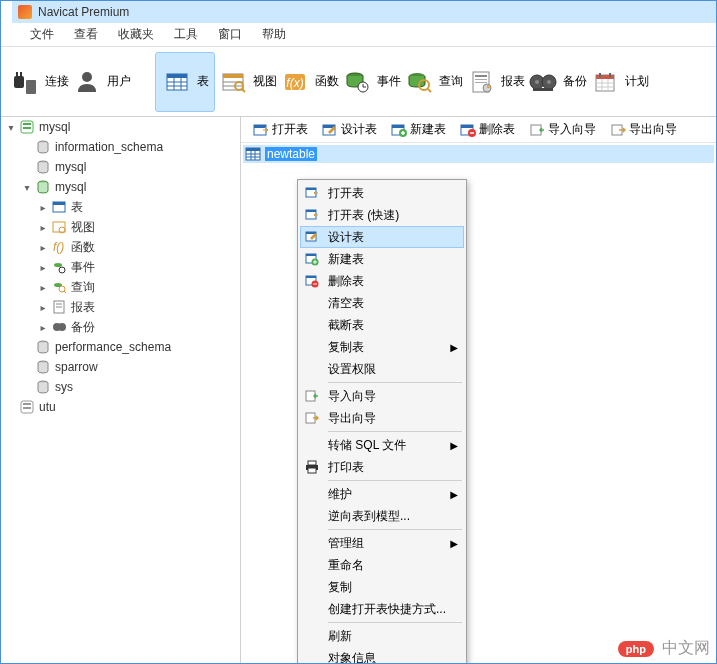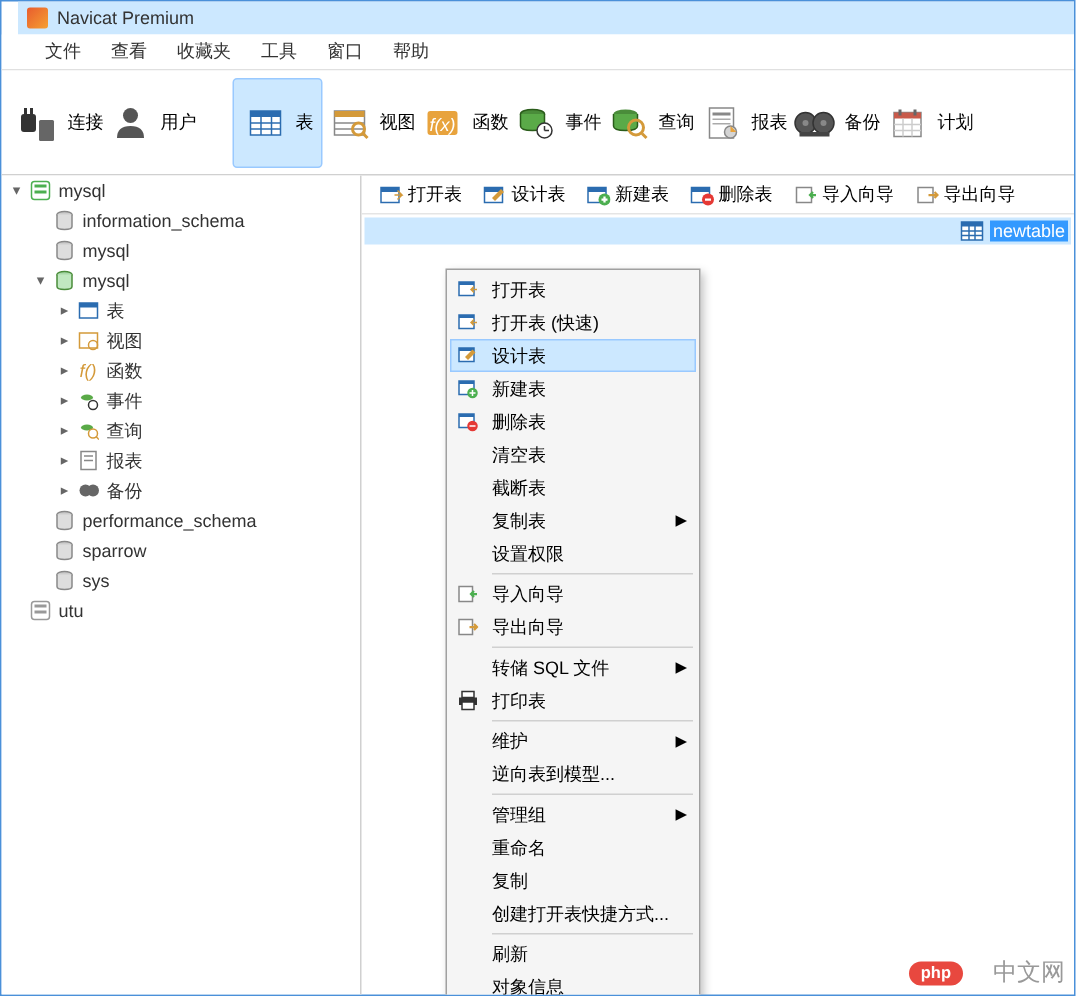--- a/index.html
+++ b/index.html
@@ -29,34 +29,34 @@
     .content-area { flex: 1; display: flex; flex-direction: column; }
     .tab-bar { height: 24px; display: flex; align-items: flex-end; background: #f5f5f5; border-bottom: 1px solid #d0d0d0; padding-left: 4px; }
     .tab { padding: 4px 14px; background: #fff; border: 1px solid #d0d0d0; border-bottom: none; border-radius: 4px 4px 0 0; }
     .tab-blank { flex: 1; border: 1px solid #d0d0d0; border-top: none; border-right: none; height: 20px; margin-left: 6px; }
     
     .action-bar { height: 26px; display: flex; align-items: center; padding: 0 6px; gap: 2px; border-bottom: 1px solid #e5e5e5; }
     .action-btn { display: flex; align-items: center; gap: 3px; padding: 2px 6px; cursor: pointer; border-radius: 2px; }
     .action-icon { width: 16px; height: 16px; display: inline-flex; align-items: center; justify-content: center; }
     
     .list-area { flex: 1; padding: 2px; }
-    .list-item { display: flex; align-items: center; gap: 4px; height: 18px; padding: 0 2px; justify-content: flex-end; }
+    .list-item { display: flex; align-items: center; gap: 4px; height: 18px; padding: 0 2px; }
     .list-item.selected { background: #cce8ff; }
     .list-item .item-label { color: #333; }
     .list-item.selected .item-label { background: #3399ff; color: #fff; padding: 0 2px; }
     
     .context-menu { position: absolute; top: 178px; left: 296px; width: 170px; background: #f5f5f5; border: 1px solid #a0a0a0; box-shadow: 2px 2px 6px rgba(0,0,0,0.25); padding: 2px; }
     .ctx-item { display: flex; align-items: center; height: 22px; padding: 0 6px 0 28px; position: relative; cursor: pointer; }
     .ctx-item:hover, .ctx-item.hover { background: #cce8ff; border: 1px solid #99c9ff; padding: 0 5px 0 27px; }
     .ctx-item.hover .ctx-icon { left: 3px; }
     .ctx-icon { position: absolute; left: 4px; width: 16px; height: 16px; display: flex; align-items: center; justify-content: center; }
     .ctx-arrow { position: absolute; right: 6px; font-size: 10px; }
     .ctx-sep { height: 1px; background: #d0d0d0; margin: 2px 2px 2px 28px; }
     
-    .watermark { position: absolute; bottom: 4px; right: 6px; display: flex; align-items: center; gap: 20px; }
+    .watermark { position: absolute; bottom: 4px; right: 6px; display: flex; align-items: center; gap: 8px; }
     .watermark .badge { background: #e8483f; color: #fff; padding: 2px 8px; border-radius: 10px; font-size: 11px; font-weight: bold; }
     .watermark .text { color: #999; font-size: 16px; }
 
     
     svg { display: block; }
   </style>
 </head>
 <body>
 
 <div class="title-bar">

